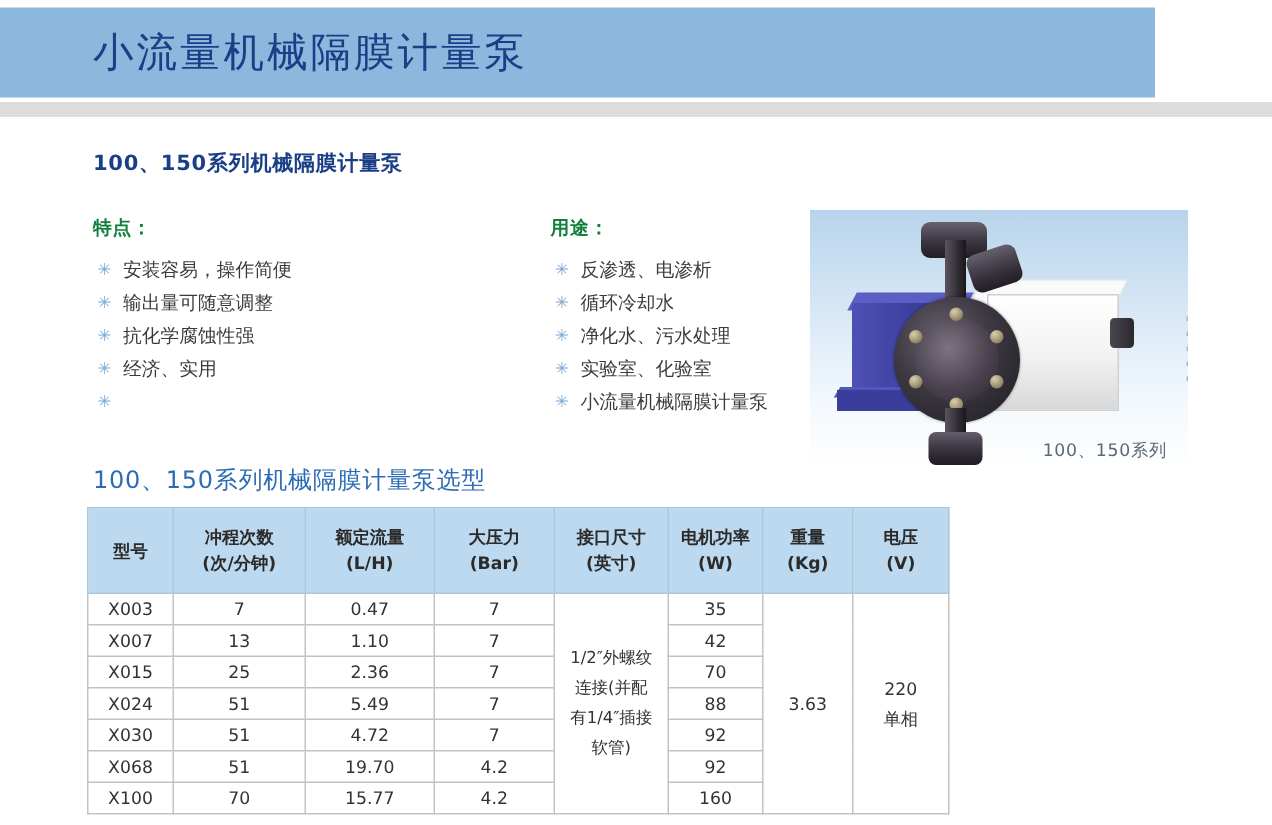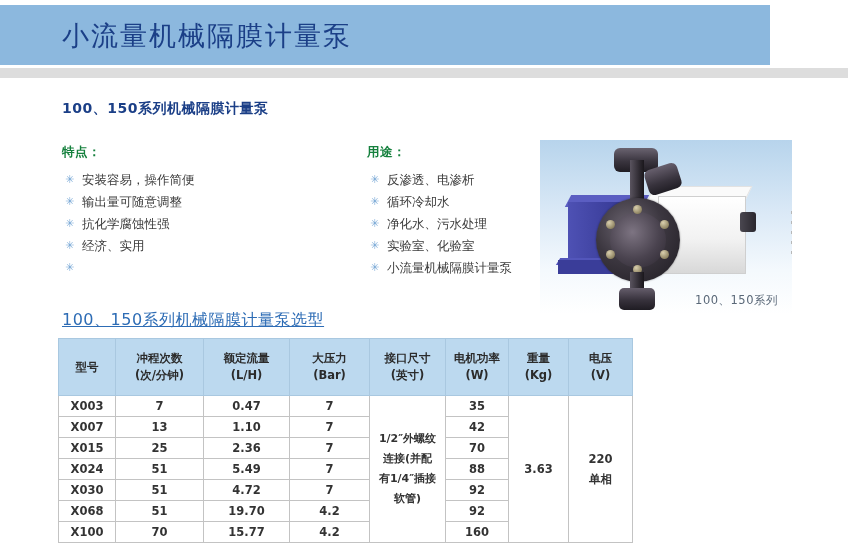--- a/index.html
+++ b/index.html
@@ -263,21 +263,20 @@
 
   
   .table-heading {
     position: absolute;
     left: 62px;
     top: 310px;
     font-size: 16px;
     color: #2d6cb5;
     letter-spacing: 0.5px;
     white-space: nowrap;
-    text-decoration: underline;
   }
 
   .spec-table {
     position: absolute;
     left: 58px;
     top: 338px;
     width: 574px;
     border-collapse: collapse;
     table-layout: fixed;
     font-size: 11.5px;
@@ -294,21 +293,21 @@
     background: #bcd9ef;
     color: #2b2b2b;
     font-weight: bold;
     height: 56px;
     line-height: 17px;
     border-color: #a9c8e0;
   }
   .spec-table tbody td {
     height: 20px;
     line-height: 20px;
-    font-weight: bold;
+    font-weight: normal;
     color: #333333;
   }
   .cell-port {
     font-size: 11px;
     line-height: 19px;
     text-align: left;
     padding: 0 8px !important;
   }
   .hdr-sub { display: block; }
 </style>

